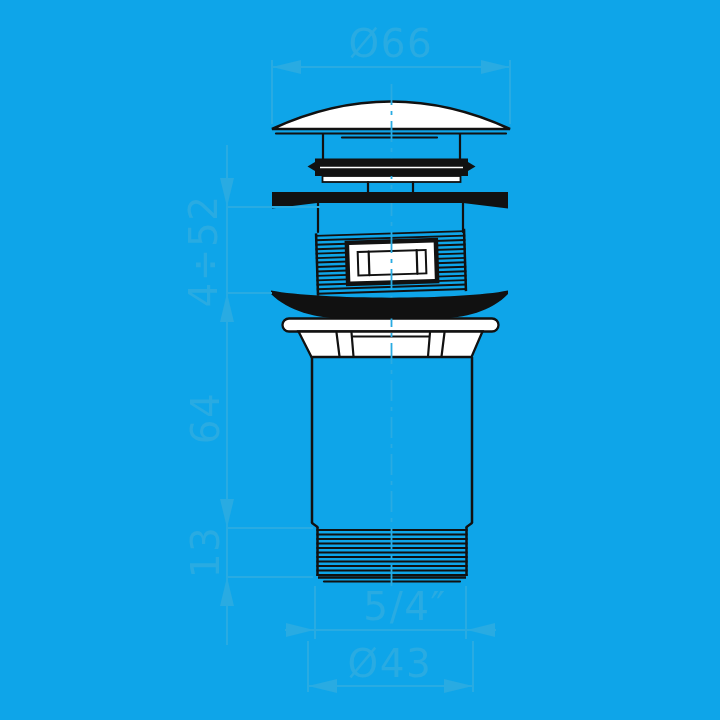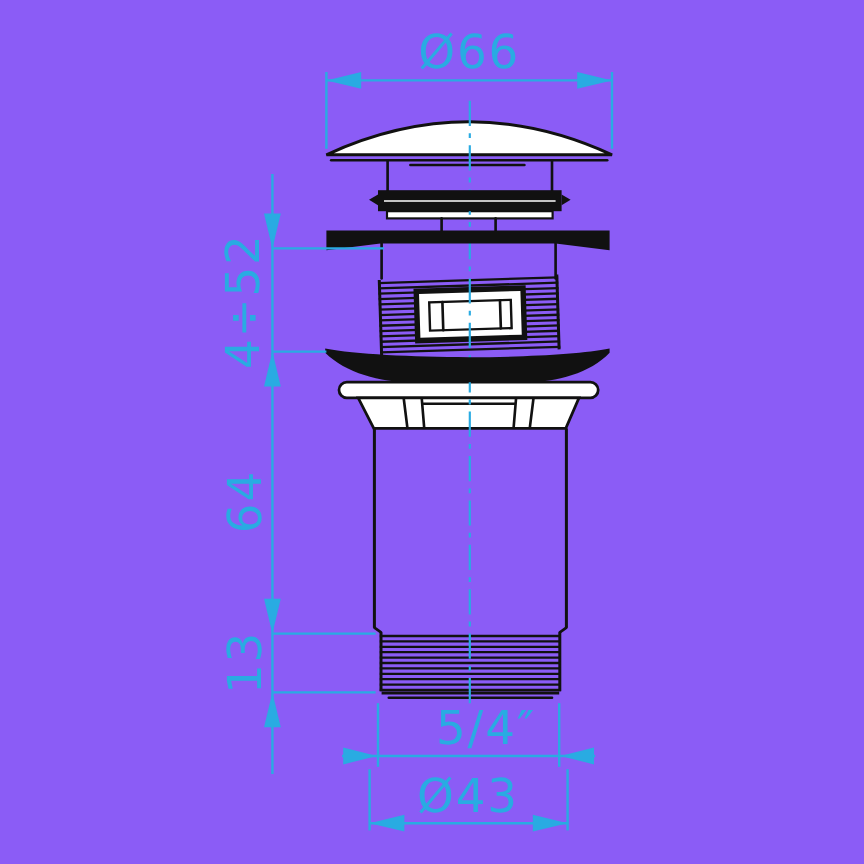--- a/index.html
+++ b/index.html
@@ -1,16 +1,16 @@
 <!DOCTYPE html>
 <html><head>
 <meta charset="utf-8">
 <style>
   html,body{margin:0;padding:0;background:#ffffff;}
-  .page{width:720px;height:720px;background:#8b5cf6;position:relative;overflow:hidden;}
+  .page{width:720px;height:720px;background:#0ea5e9;position:relative;overflow:hidden;}
   svg{display:block;}
   
   .k{stroke:#111;fill:none;stroke-width:2.2;stroke-linecap:round;}
   .k25{stroke:#111;fill:none;stroke-width:2.5;}
   .kf{fill:#111;stroke:none;}
   .w{fill:#ffffff;stroke:#111;}
   
   .d{stroke:#29ABE2;fill:none;stroke-width:2;}
   .d15{stroke:#29ABE2;fill:none;stroke-width:1.8;}
   .da{fill:#29ABE2;stroke:none;}

